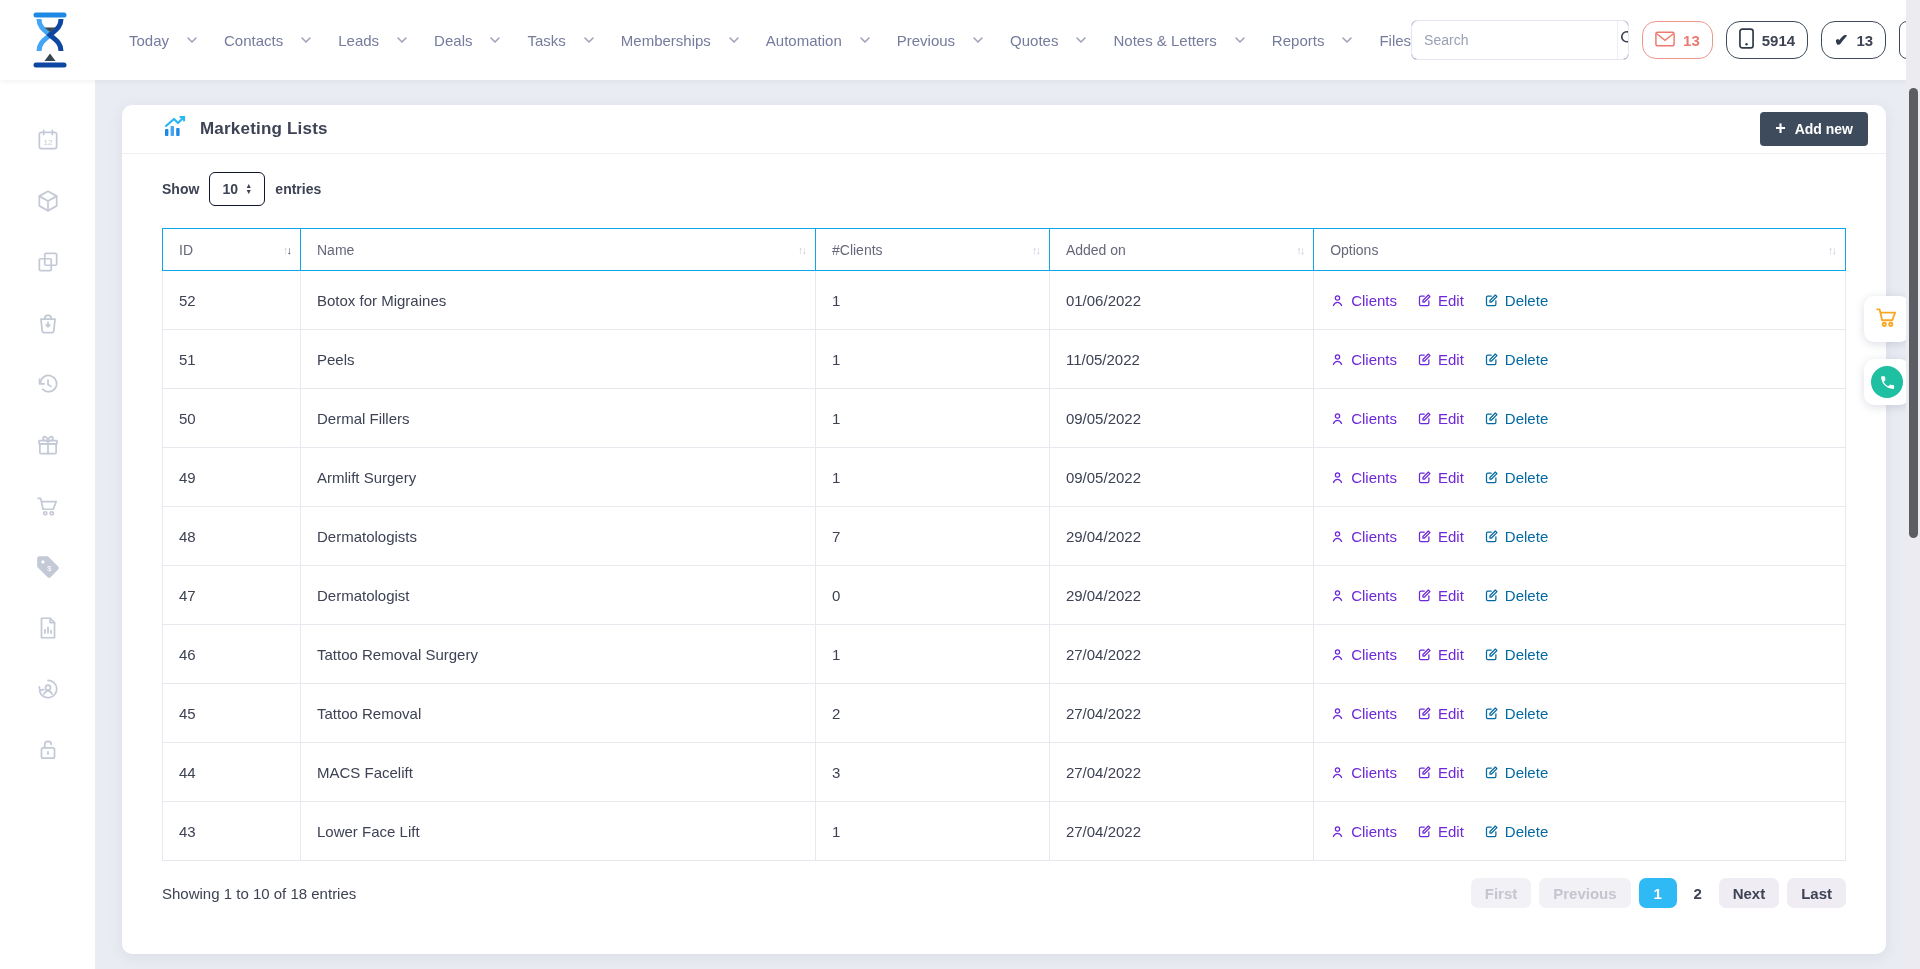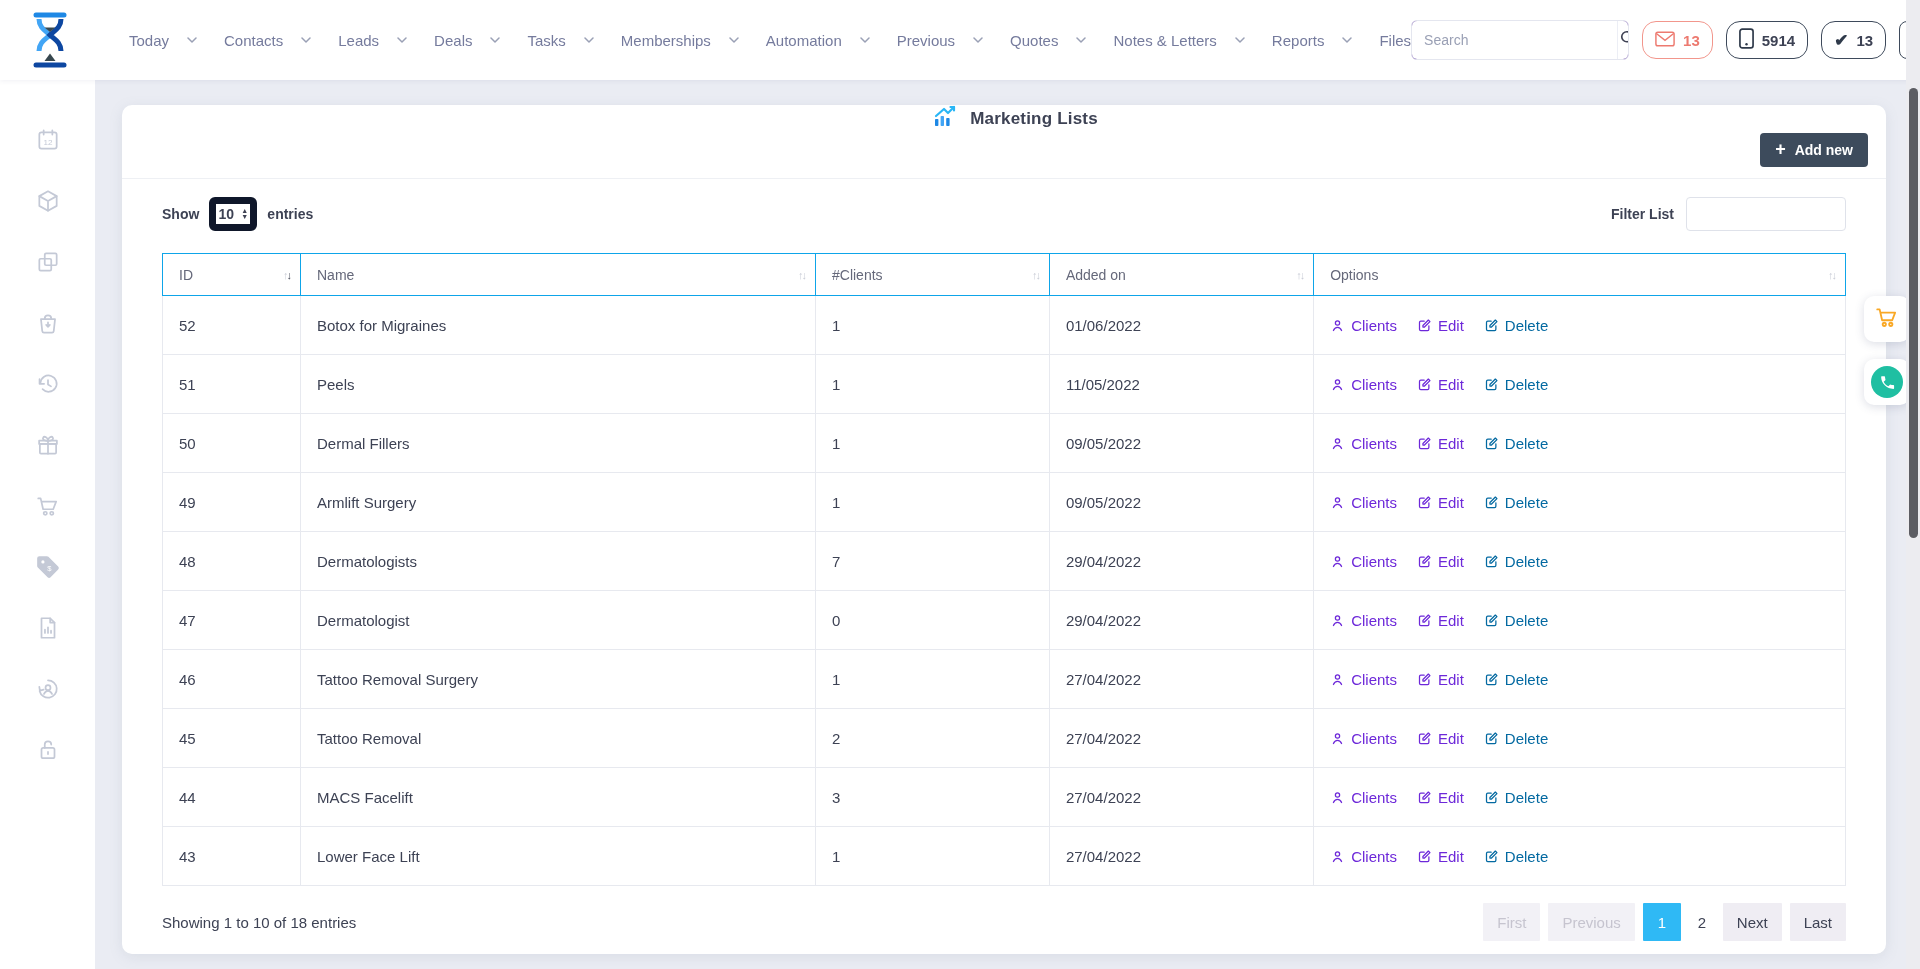--- a/index.html
+++ b/index.html
@@ -41,32 +41,32 @@
   .avatar { width:44px; height:44px; border-radius:50%; background:#3e4a5b;
             display:flex; align-items:center; justify-content:center; cursor:pointer; }
   
   .sidebar { position:absolute; top:80px; left:0; width:95px; height:889px; background:#fff;
              display:flex; flex-direction:column; align-items:center; padding-top:47px; gap:35px; }
   .side-icon { width:26px; height:26px; color:#c4c9d6; cursor:pointer; }
   .side-icon svg { width:26px; height:26px; display:block; }
   
   .card { position:absolute; left:122px; top:105px; width:1764px; height:849px;
           background:#fff; border-radius:10px; box-shadow:0 3px 14px rgba(110,120,150,.13); }
-  .card-header { height:74px; border-bottom:1px solid #eef0f4; display:flex; align-items:center;
-                 padding:0 18px 0 40px;flex-direction:column; }
+  .card-header { height:49px; border-bottom:1px solid #eef0f4; display:flex; align-items:center;
+                 padding:0 18px 0 40px; }
   .title-wrap { display:flex; align-items:center; gap:12px; }
   .page-title { font-size:17px; font-weight:700; color:#3d4254; letter-spacing:.2px; }
   .add-new-btn { margin-left:auto; height:34px; background:#3d4b5c; color:#fff; border:0;
                  border-radius:4px; font-family:inherit; font-size:14px; font-weight:600;
                  display:flex; align-items:center; gap:9px; padding:0 15px; cursor:pointer; }
   .add-new-btn .plus { font-size:18px; font-weight:700; line-height:1; margin-top:-2px; }
   .controls { display:flex; align-items:center; justify-content:space-between;
               margin:18px 40px 0; }
   .length-ctrl { display:flex; align-items:center; gap:10px; font-size:14px; font-weight:600; color:#3d4254; }
-  .length-select { width:48px; height:34px; border:7px solid #0f172a; border-radius:6px;
+  .length-select { width:56px; height:34px; border:1px solid #0f172a; border-radius:6px;
                    display:flex; align-items:center; justify-content:center; gap:7px;
                    font-size:14px; color:#3d4254; cursor:pointer; background:#fff; }
   .stepper { display:flex; flex-direction:column; line-height:6px; font-size:7px; color:#3f4254; }
   .filter-ctrl { display:flex; align-items:center; gap:12px; font-size:14px; font-weight:600; color:#3d4254; }
   .filter-ctrl input { width:160px; height:34px; border:1px solid #dfe2ea; border-radius:4px;
                        font-family:inherit; font-size:14px; padding:0 10px; outline:none; color:#3d4254; }
   
   table.list { width:1684px; margin:22px 40px 0; border-collapse:collapse; table-layout:fixed; }
   th { border:1px solid #0ea5e9; height:42px; padding:0 10px 0 16px; font-weight:400;
        font-size:14px; color:#65687a; text-align:left; cursor:pointer; background:#fff; }
@@ -78,22 +78,22 @@
   .opt-links { display:flex; align-items:center; gap:20px; }
   .opt-link { display:flex; align-items:center; gap:6px; font-size:15px; font-weight:500;
               cursor:pointer; white-space:nowrap; }
   .opt-link svg { display:block; }
   .opt-clients, .opt-edit { color:#6d28d9; }
   .opt-delete { color:#0369a1; }
   
   .table-footer { display:flex; align-items:center; justify-content:space-between; margin:17px 40px 0; }
   .summary { font-size:15px; font-weight:500; color:#3d4254; }
   .pagination { display:flex; align-items:center; gap:8px; }
-  .pg-btn { height:38px; min-width:38px; padding:0 14px; border:0; border-radius:1px;
-            font-family:inherit; font-size:15px; font-weight:400; cursor:pointer;
+  .pg-btn { height:30px; min-width:38px; padding:0 14px; border:0; border-radius:7px;
+            font-family:inherit; font-size:15px; font-weight:700; cursor:pointer;
             display:flex; align-items:center; justify-content:center; background:#efedf3; color:#3d4254; }
   .pg-disabled { background:#f2f1f6; color:#c6c4cf; cursor:default; }
   .pg-active { background:#2fb9f5; color:#fff; width:38px; padding:0; }
   .pg-plain { background:transparent; padding:0 6px; min-width:26px; }
   
   .float-btn { position:absolute; width:46px; height:46px; background:#fff; border-radius:10px;
                box-shadow:0 2px 10px rgba(60,70,110,.18); display:flex; align-items:center;
                justify-content:center; cursor:pointer; z-index:7; }
   .float-cart { left:1864px; top:296px; }
   .float-phone { left:1864px; top:359px; }
@@ -379,24 +379,20 @@
     <div class="length-ctrl">
       <span>Show</span>
       <div class="length-select">
         <span>10</span>
         <span class="stepper">
             <span>▲</span>
             <span>▼</span>
           </span>
       </div>
       <span>entries</span>
-    </div>
-    <div class="filter-ctrl">
-      <span>Filter List</span>
-      <input type="text" value="" style="">
     </div>
   </div>
 
   <table class="list">
     <colgroup>
       <col style="width:8.2%">
         <col style="width:30.6%">
         <col style="width:13.9%">
       <col style="width:15.7%">
         <col style="width:31.6%">

